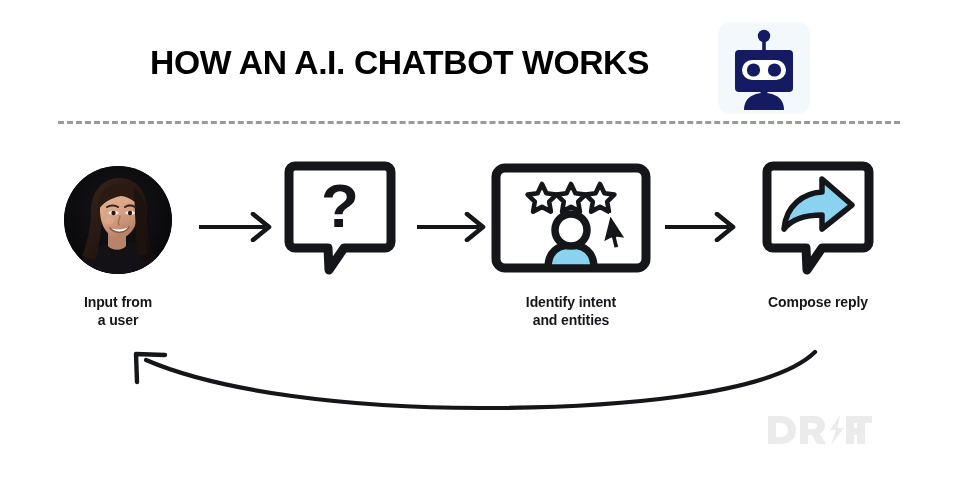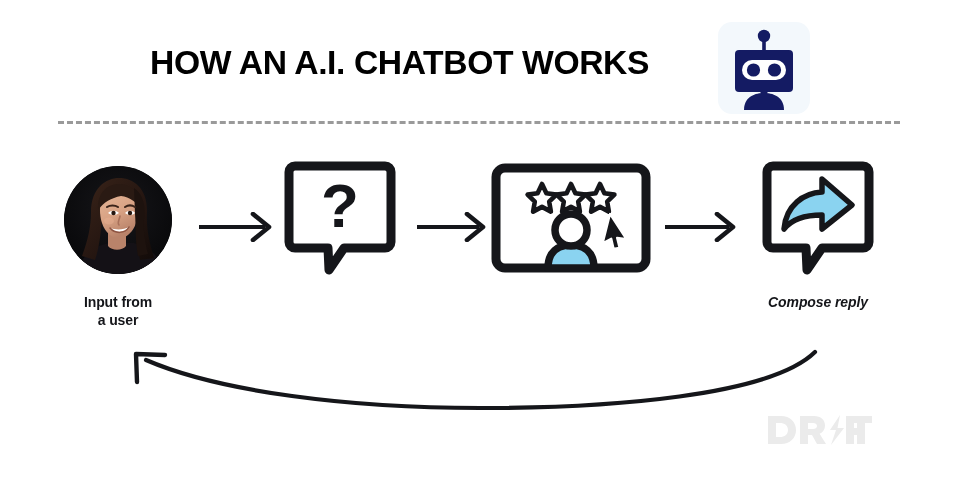--- a/index.html
+++ b/index.html
@@ -87,21 +87,21 @@
     font-weight: 700;
     line-height: 1.25;
     color: #15161a;
     letter-spacing: -0.1px;
     white-space: pre-line;
   }
 
   #step-1 { left: 38px;  width: 160px; }
   #step-2 { left: 262px; width: 155px; }
   #step-3 { left: 482px; width: 178px; }
-  #step-4 { left: 728px; width: 180px; font-style: italic; }
+  #step-4 { left: 728px; width: 180px; }
 
   
   #avatar {
     width: 108px;
     height: 108px;
     border-radius: 50%;
     overflow: hidden;
     background: #0a0a0b;
     position: relative;
   }
@@ -253,20 +253,22 @@
             <path d="M58 108 C58 92 68 85 81 85 C94 85 104 92 104 108 Z" fill="#8ad3f0" stroke="#15161a" stroke-width="7.5" stroke-linejoin="round"></path>
 
             <circle cx="81" cy="70" r="16" fill="#ffffff" stroke="#15161a" stroke-width="7.5"></circle>
 
             <g transform="translate(120,54) rotate(14)">
               <path d="M0 0 L0 30 L7.2 23.6 L12 33 L17.4 30.4 L12.6 21.4 L22 20.4 Z" fill="#15161a" stroke="#ffffff" stroke-width="2.2" stroke-linejoin="round"></path>
             </g>
           </svg>
         </div>
       </div>
+      <div class="step-label">Identify intent
+and entities</div>
     </div>
 
     <div class="step" id="step-4">
       <div class="step-art">
         <div>
           <svg width="116" height="122" viewBox="0 0 116 122">
             <path d="M13 9 H103 A6 6 0 0 1 109 15 V85 A6 6 0 0 1 103 91 H62 L47 113 L46 91 H13 A6 6 0 0 1 7 85 V15 A6 6 0 0 1 13 9 Z" fill="#ffffff" stroke="#15161a" stroke-width="9" stroke-linejoin="round"></path>
 
             <path d="M24 72 C26 48 44 36 62 35 L62 22 L92 48 L62 72 L62 58 C46 58 32 62 24 72 Z" fill="#8ad3f0" stroke="#15161a" stroke-width="5.5" stroke-linejoin="round"></path>
           </svg>

